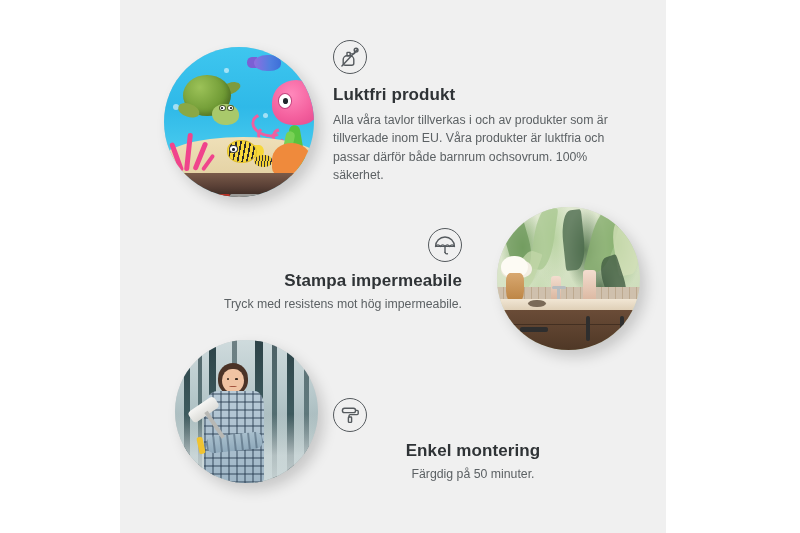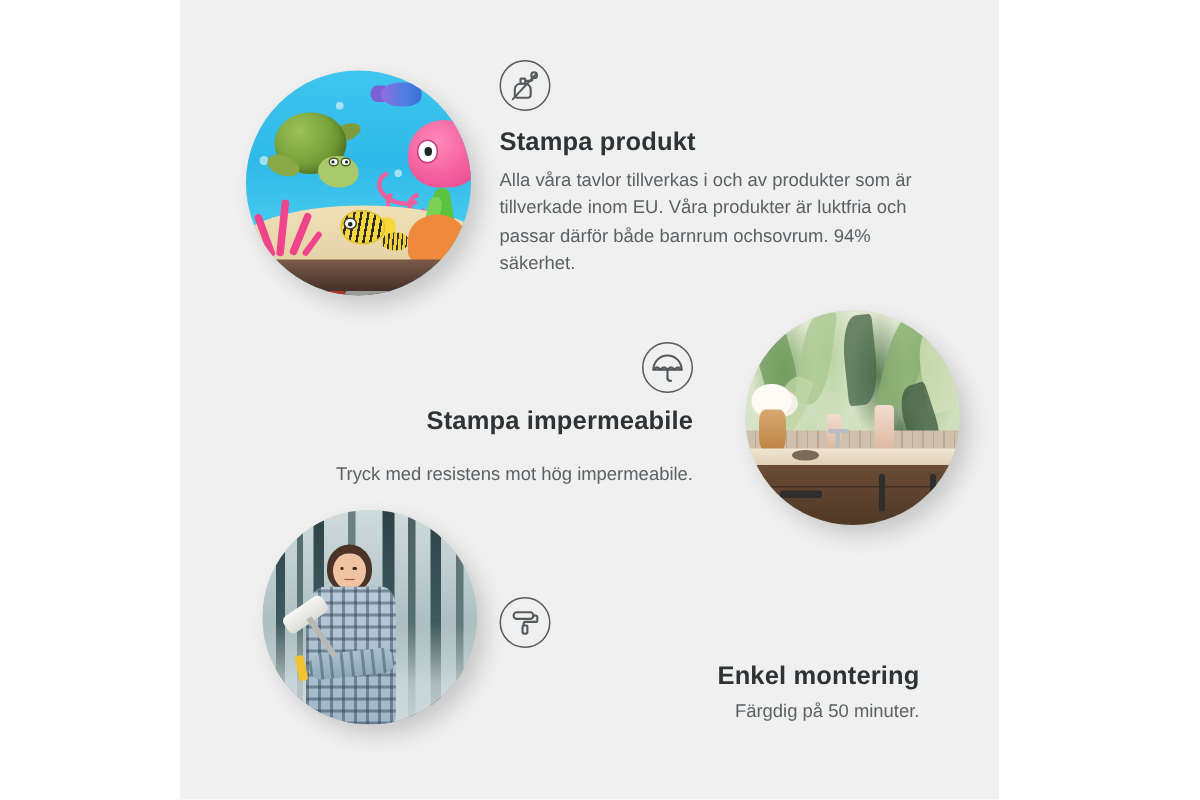--- a/index.html
+++ b/index.html
@@ -338,24 +338,24 @@
   }
 
   
   #feature-odorless { left: 333px; top: 40px; width: 300px; text-align: left; }
   #feature-odorless .f-icon { margin: 0 0 10px 0; }
   #feature-odorless .f-title { margin-bottom: 6px; }
 
   
   #feature-waterproof { left: 200px; top: 228px; width: 262px; text-align: right; }
   #feature-waterproof .f-icon { margin: 0 0 8px auto; }
-  #feature-waterproof .f-title { margin-bottom: 16px; }
-
-  
-  #feature-easy-install { left: 333px; top: 398px; width: 280px; text-align: right; }
+  #feature-waterproof .f-title { margin-bottom: 4px; }
+
+  
+  #feature-easy-install { left: 333px; top: 398px; width: 280px; text-align: center; }
   #feature-easy-install .f-icon { margin: 0 0 8px 0; }
   #feature-easy-install .f-title { margin-bottom: 4px; }
 </style>
 </head>
 <body>
 
 <div id="stage">
 
   <div id="panel"></div>
 
@@ -417,22 +417,22 @@
   <div class="feature" id="feature-odorless">
     <div class="f-icon">
       <svg width="24" height="24" viewBox="0 0 24 24" fill="none" stroke="#555a5e" stroke-width="1.4" stroke-linecap="round" stroke-linejoin="round">
         <path d="M7.2 20.2h6.6a2 2 0 0 0 2-2v-3.6a3.8 3.8 0 0 0-3.8-3.8H9a3.8 3.8 0 0 0-3.8 3.8v3.6a2 2 0 0 0 2 2z"></path>
         <rect x="9" y="7.4" width="3.2" height="3.4" rx=".5"></rect>
         <path d="M12.2 8.9h3.4a1.3 1.3 0 0 0 1.3-1.3V6.2"></path>
         <circle cx="18.1" cy="5.1" r="1.9"></circle>
         <line x1="3.9" y1="21.1" x2="19.4" y2="4.4"></line>
       </svg>
     </div>
-    <div class="f-title">Stampa produkt</div>
-    <div class="f-body">Alla våra tavlor tillverkas i och av produkter som är tillverkade inom EU. Våra produkter är luktfria och passar därför både barnrum ochsovrum. 94% säkerhet.</div>
+    <div class="f-title">Luktfri produkt</div>
+    <div class="f-body">Alla våra tavlor tillverkas i och av produkter som är tillverkade inom EU. Våra produkter är luktfria och passar därför både barnrum ochsovrum. 100% säkerhet.</div>
   </div>
 
   <div class="disc" id="disc-bathroom">
     <div class="scene">
       <div class="bw-wall"></div>
       <div class="bw-leaf l1"></div>
         <div class="bw-leaf l2"></div>
       <div class="bw-leaf l3"></div>
         <div class="bw-leaf l4"></div>
       <div class="bw-leaf l5"></div>

